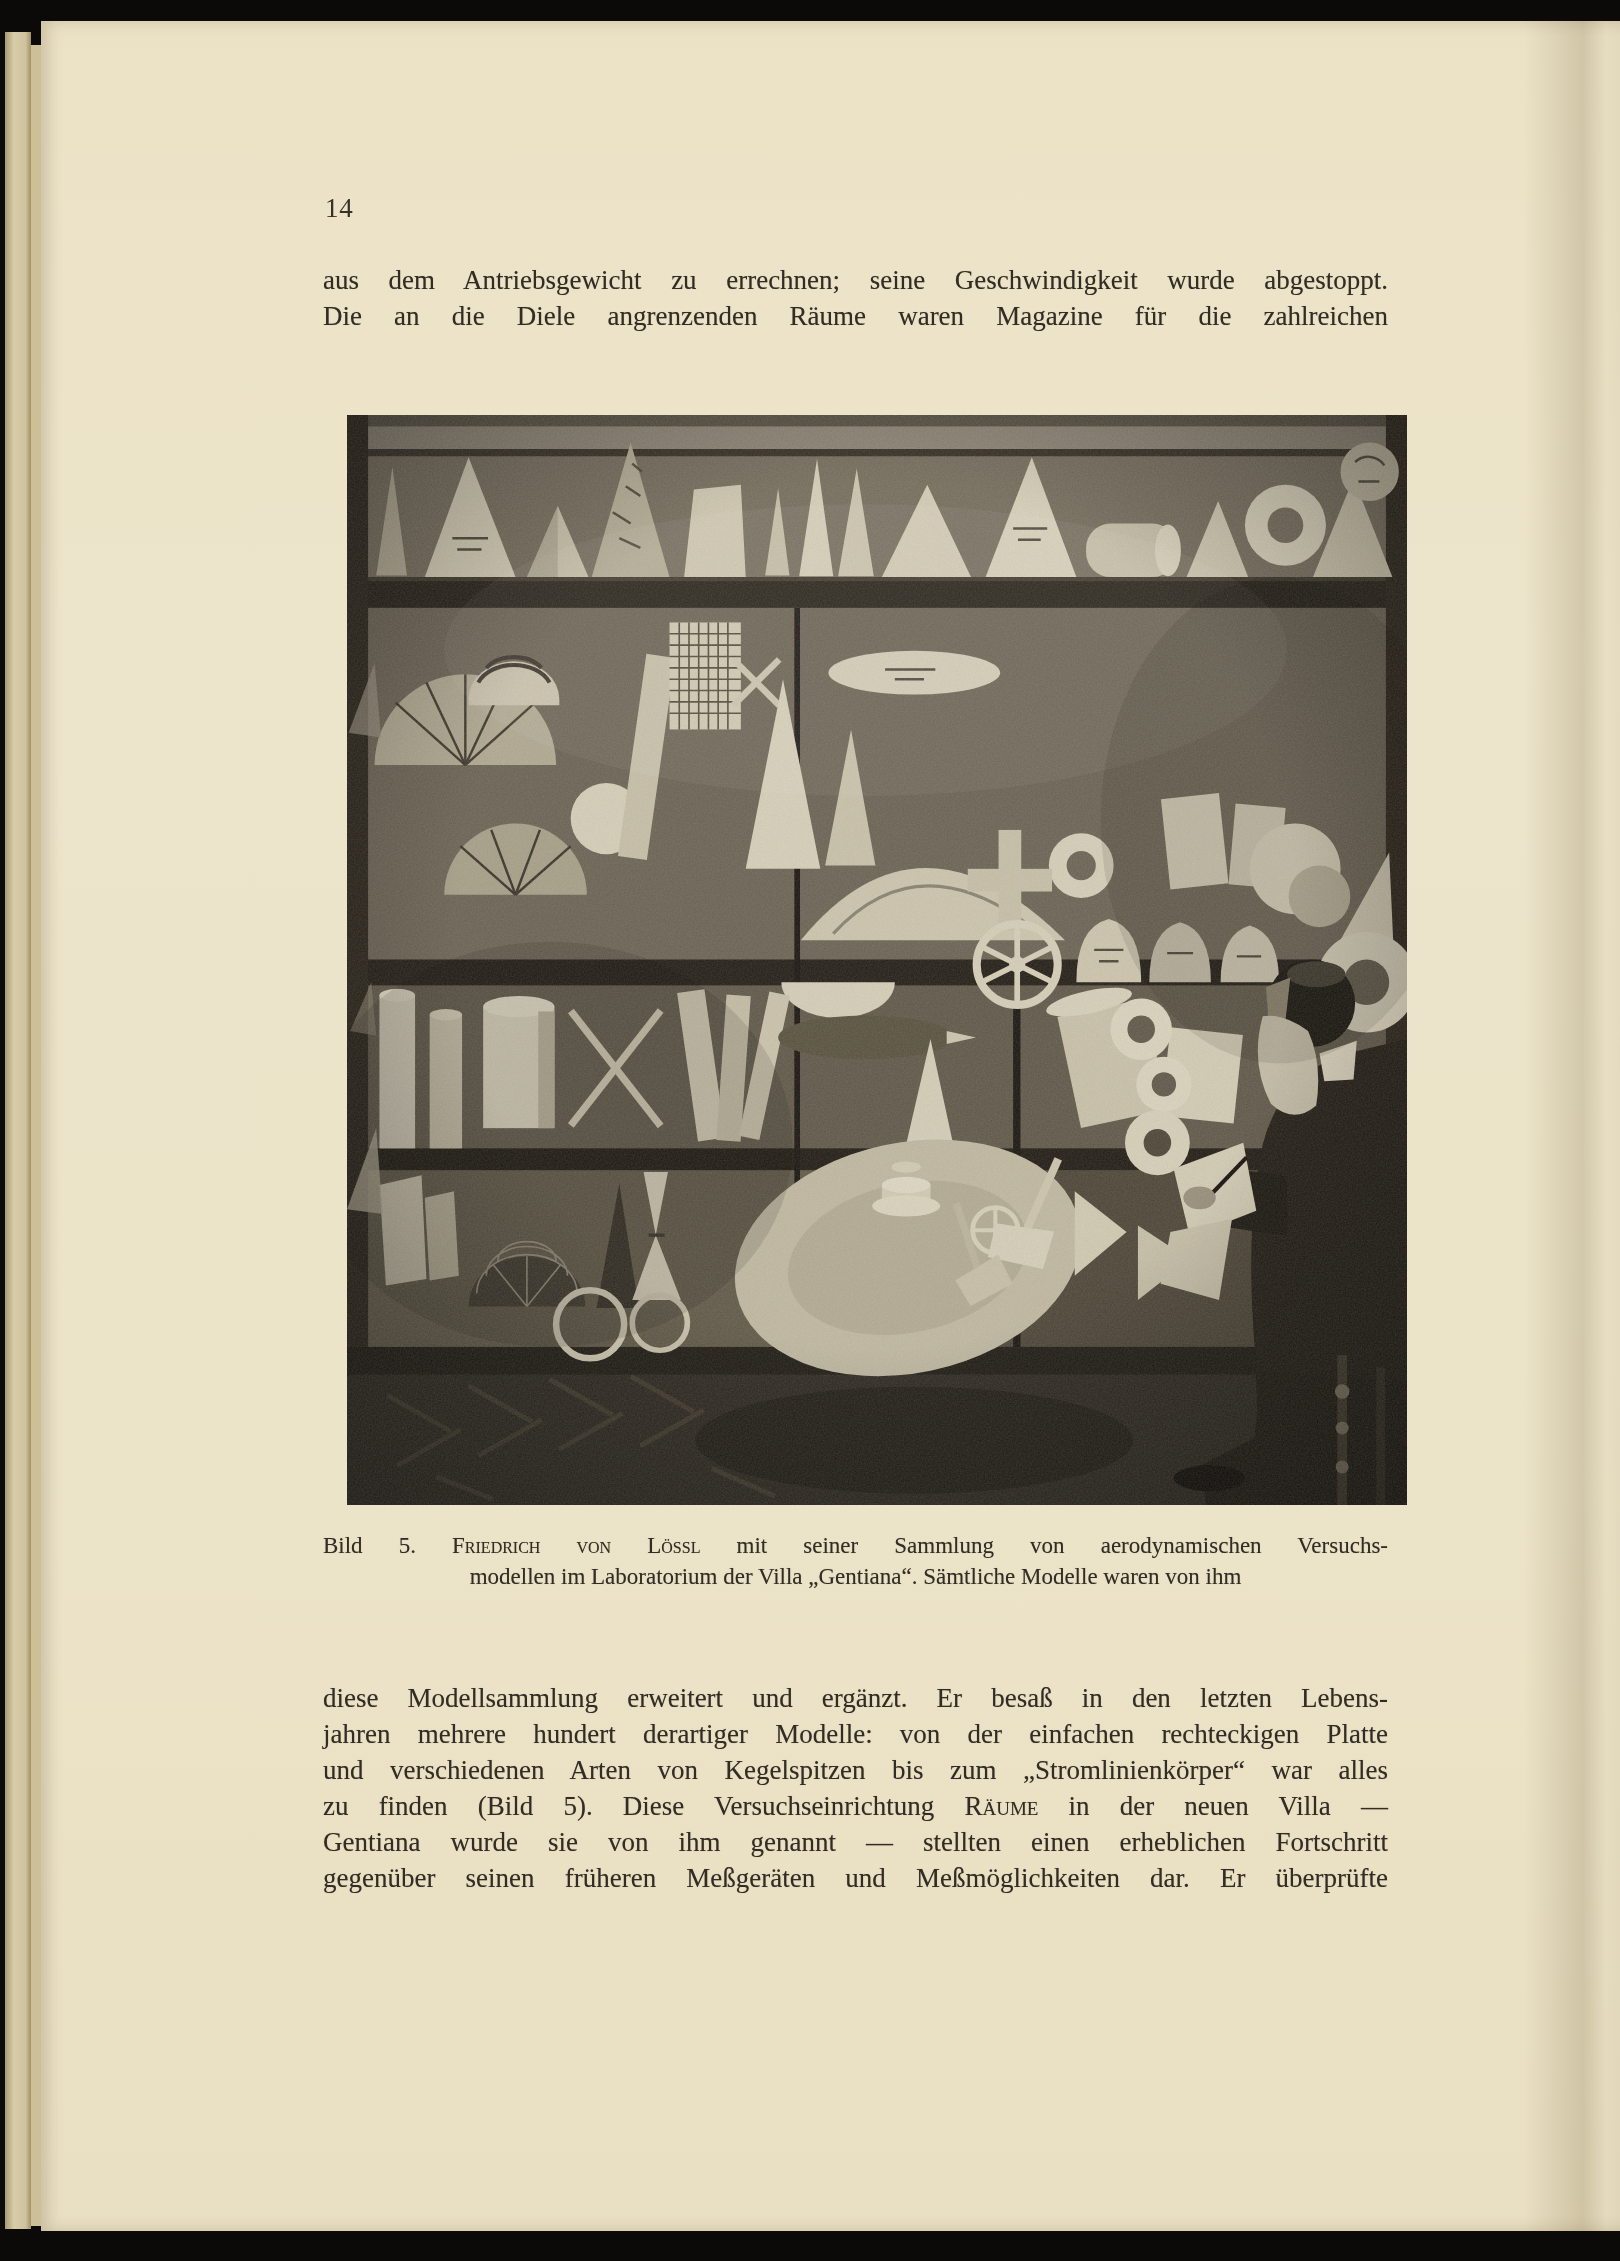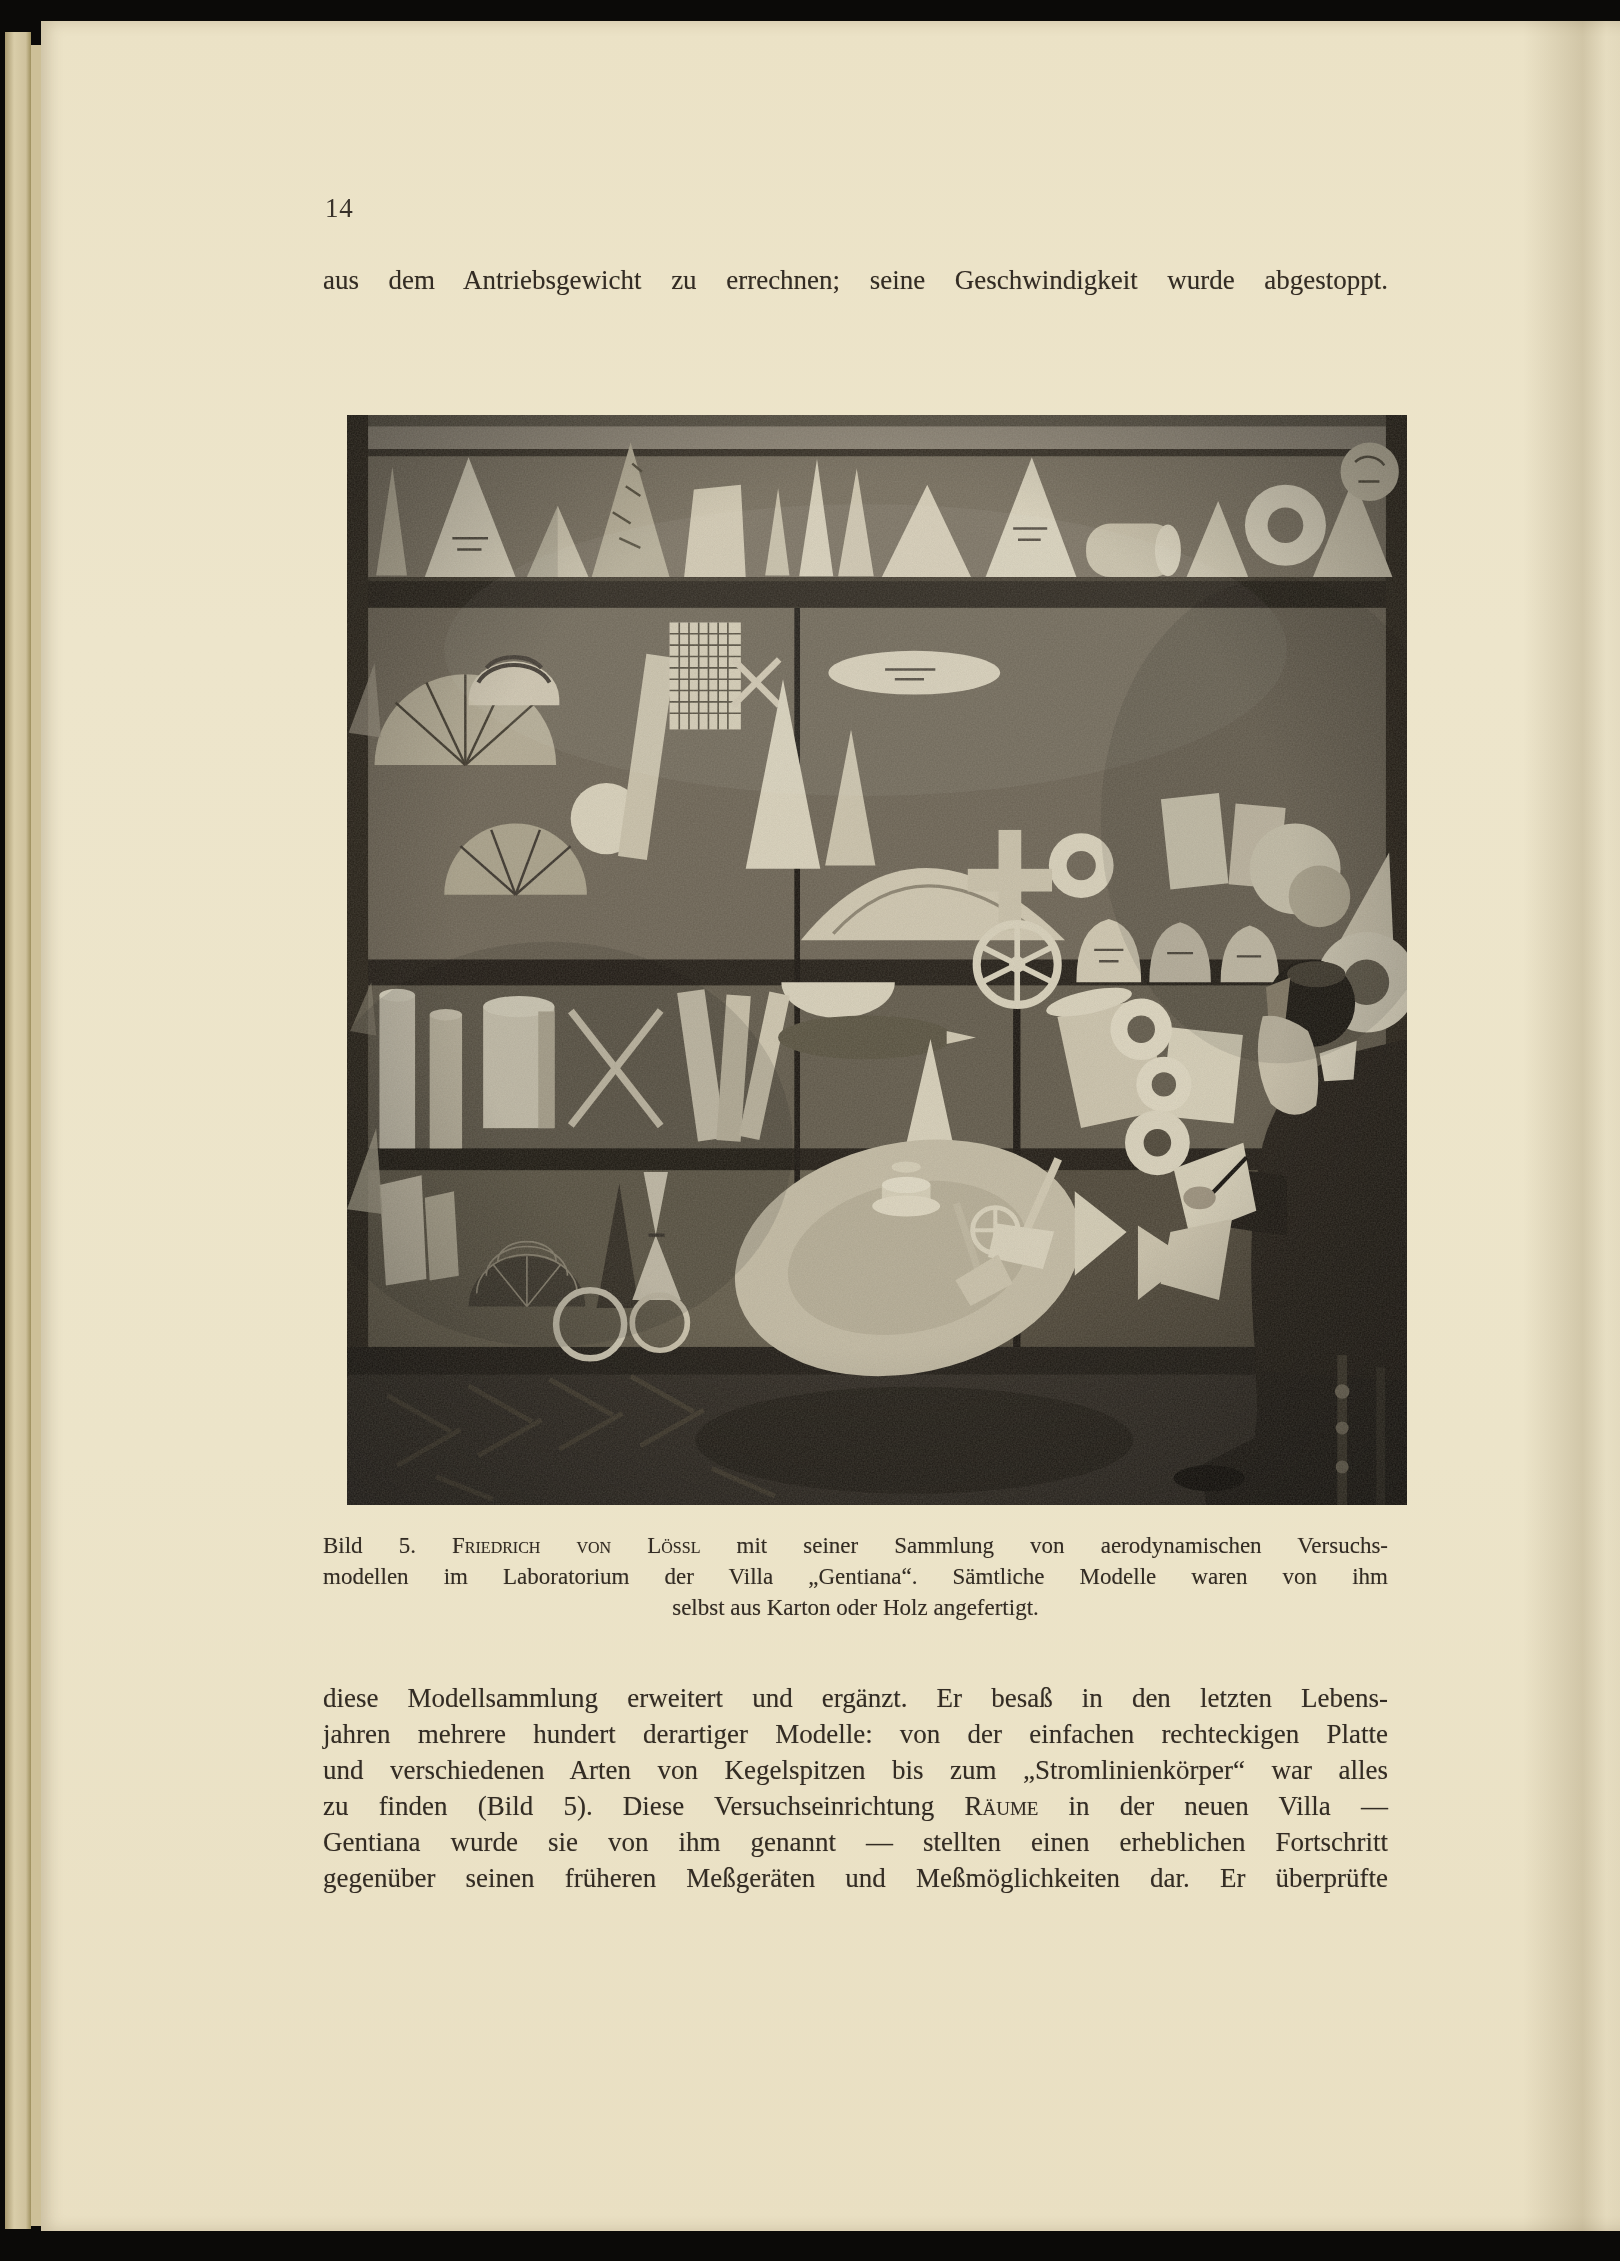--- a/index.html
+++ b/index.html
@@ -61,20 +61,21 @@
 <div class="page-edge-a"></div>
 <div class="page-edge-b"></div>
 
 <div class="page">
   <div class="gutter"></div>
 
   <div class="pageno">14</div>
 
   <div class="block body-text para-top">
       <div class="tline"><span>aus dem Antriebsgewicht zu errechnen; seine Geschwindigkeit wurde abgestoppt.</span></div>
+      <div class="tline"><span>Die an die Diele angrenzenden Räume waren Magazine für die zahlreichen</span></div>
     </div>
 
   <div class="photo">
     <svg viewBox="0 0 1308 1345" preserveAspectRatio="none">
       <defs>
         <radialGradient id="vign" cx="50%" cy="46%" r="72%">
           <stop offset="55%" stop-color="#000" stop-opacity="0"></stop>
           <stop offset="100%" stop-color="#000" stop-opacity="0.42"></stop>
         </radialGradient>
         <filter id="grain" x="0" y="0" width="100%" height="100%">
@@ -305,21 +306,20 @@
         <rect x="0" y="0" width="1308" height="1345" fill="url(#vign)"></rect>
         <rect x="0" y="0" width="1308" height="1345" filter="url(#grain)" opacity="0.55"></rect>
         <rect x="0" y="0" width="1308" height="1345" filter="url(#grainD)" opacity="0.5"></rect>
       </g>
     </svg>
   </div>
 
   <div class="block caption fig-caption">
       <div class="tline"><span>Bild 5. </span><span class="sc">Friedrich von Lössl</span><span> mit seiner Sammlung von aerodynamischen Versuchs-</span></div>
       <div class="tline"><span>modellen im Laboratorium der Villa „Gentiana“. Sämtliche Modelle waren von ihm</span></div>
-      <div class="tline"><span>selbst aus Karton oder Holz angefertigt.</span></div>
     </div>
 
   <div class="block body-text para-bottom">
       <div class="tline"><span>diese Modellsammlung erweitert und ergänzt. Er besaß in den letzten Lebens-</span></div>
       <div class="tline"><span>jahren mehrere hundert derartiger Modelle: von der einfachen rechteckigen Platte</span></div>
       <div class="tline"><span>und verschiedenen Arten von Kegelspitzen bis zum „Stromlinienkörper“ war alles</span></div>
       <div class="tline"><span>zu finden (Bild 5). Diese Versuchseinrichtung </span><span class="sc">Räume</span><span> in der neuen Villa —</span></div>
       <div class="tline"><span>Gentiana wurde sie von ihm genannt — stellten einen erheblichen Fortschritt</span></div>
       <div class="tline"><span>gegenüber seinen früheren Meßgeräten und Meßmöglichkeiten dar. Er überprüfte</span></div>
     </div>

